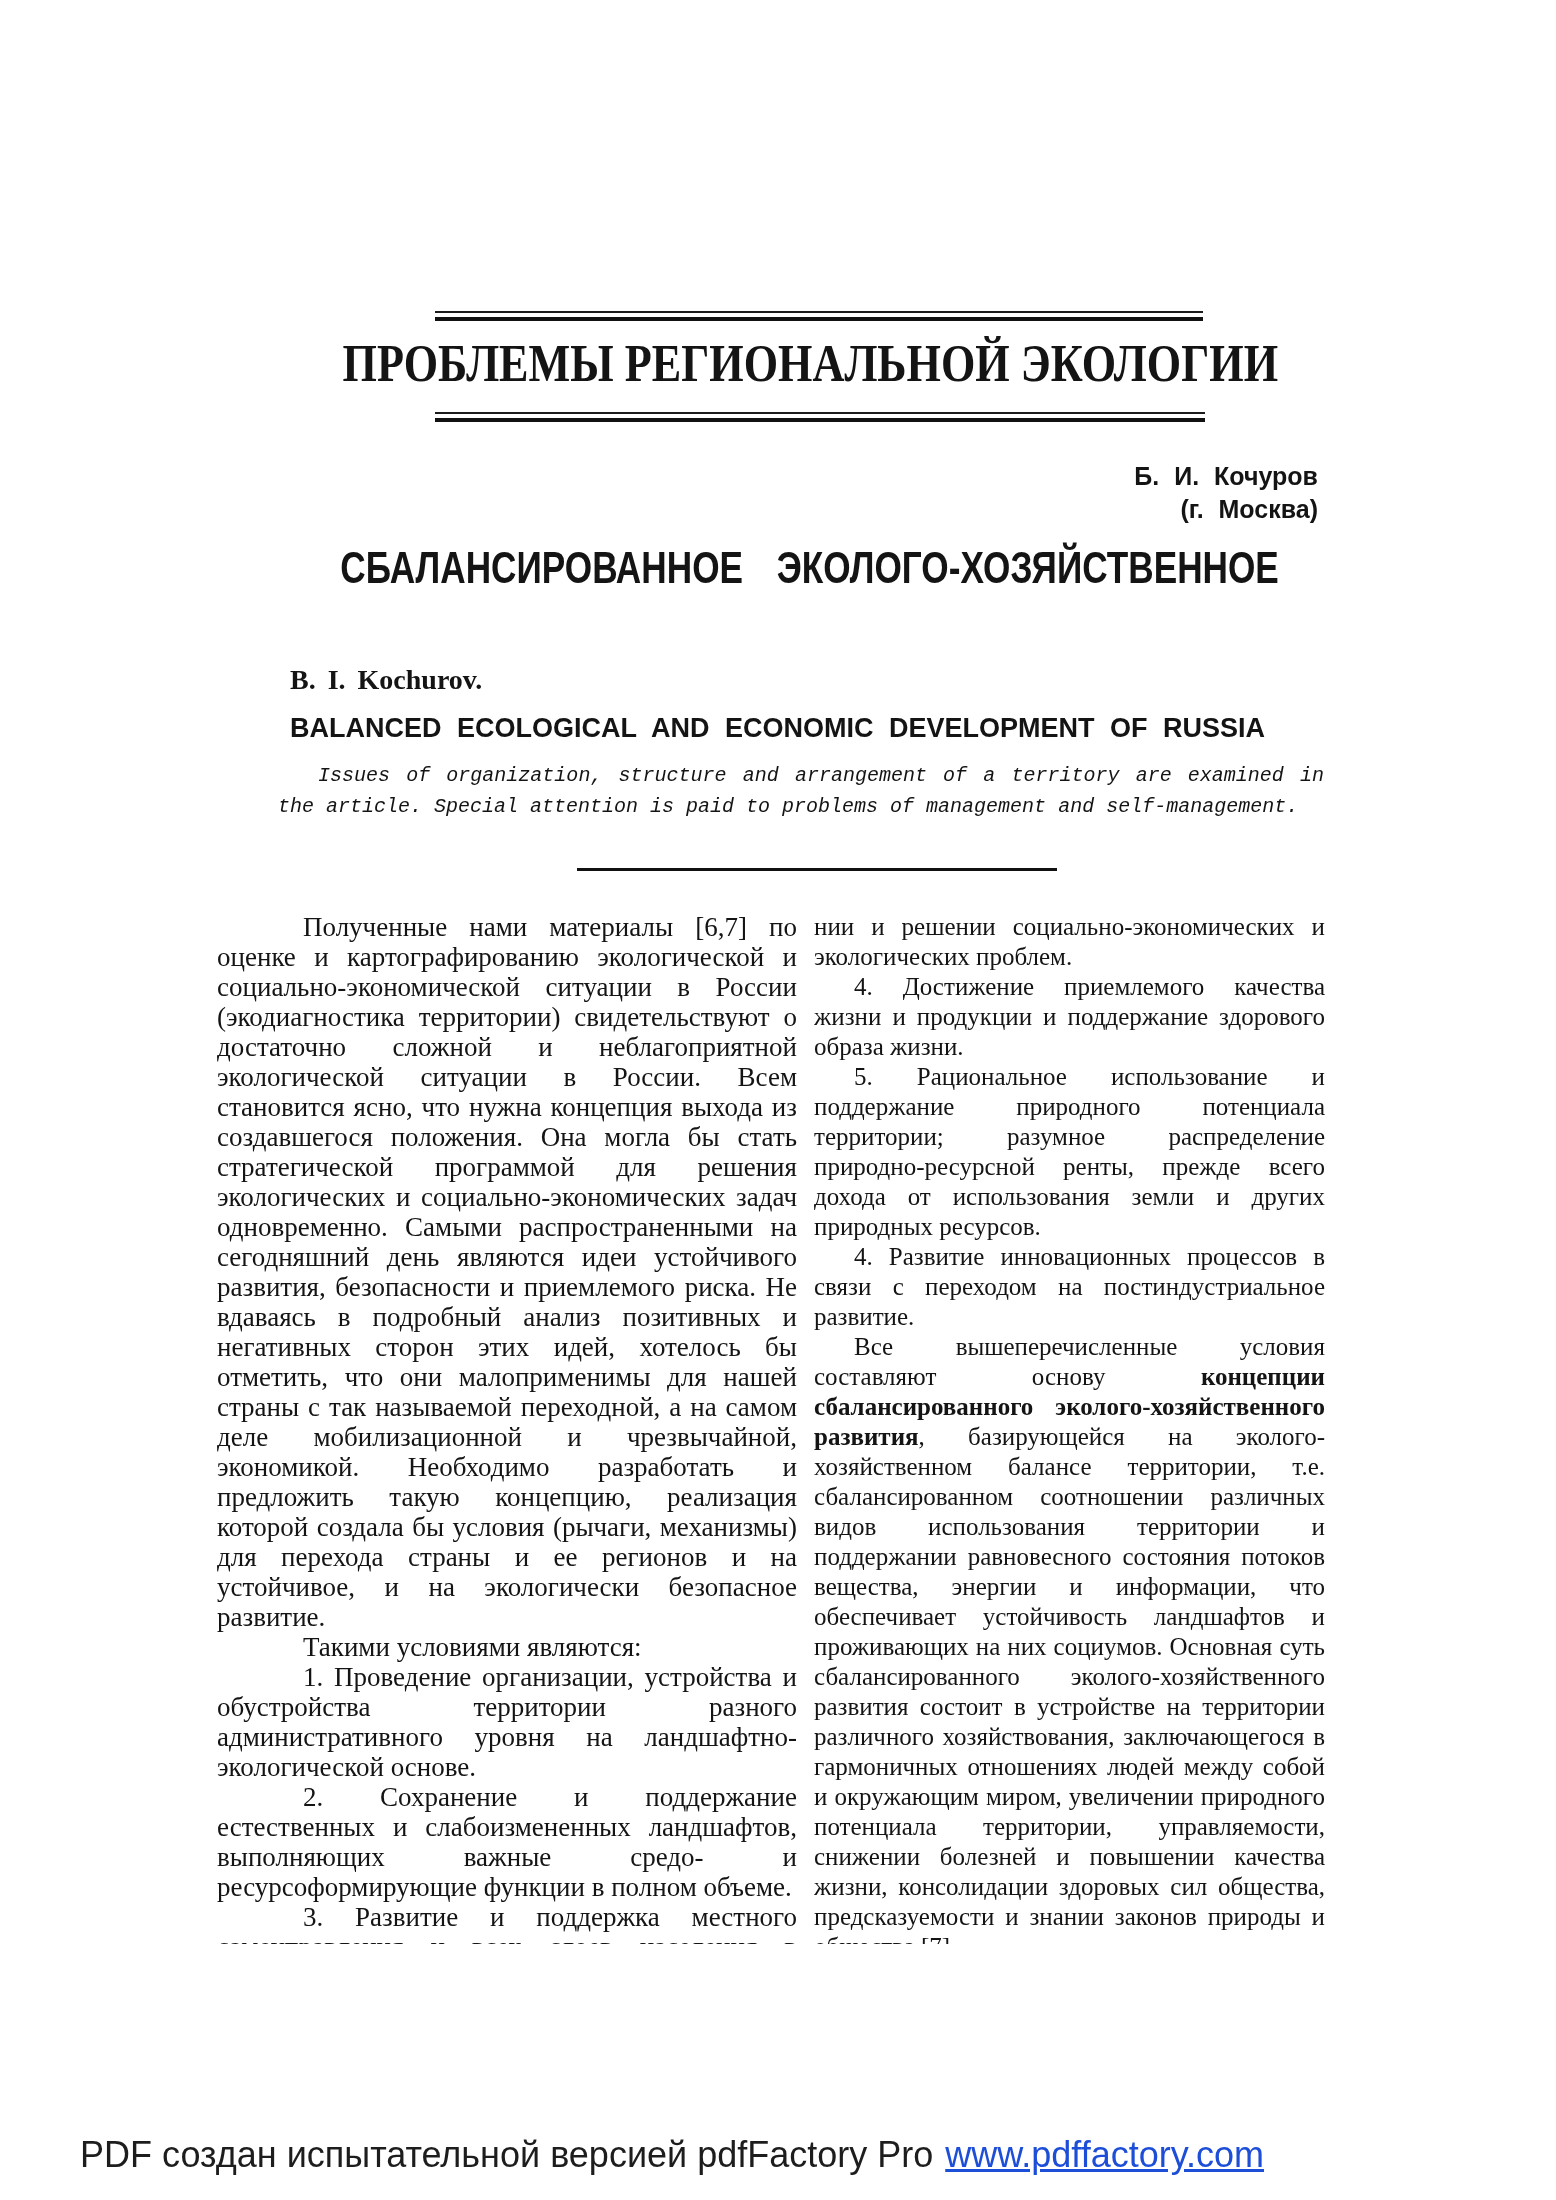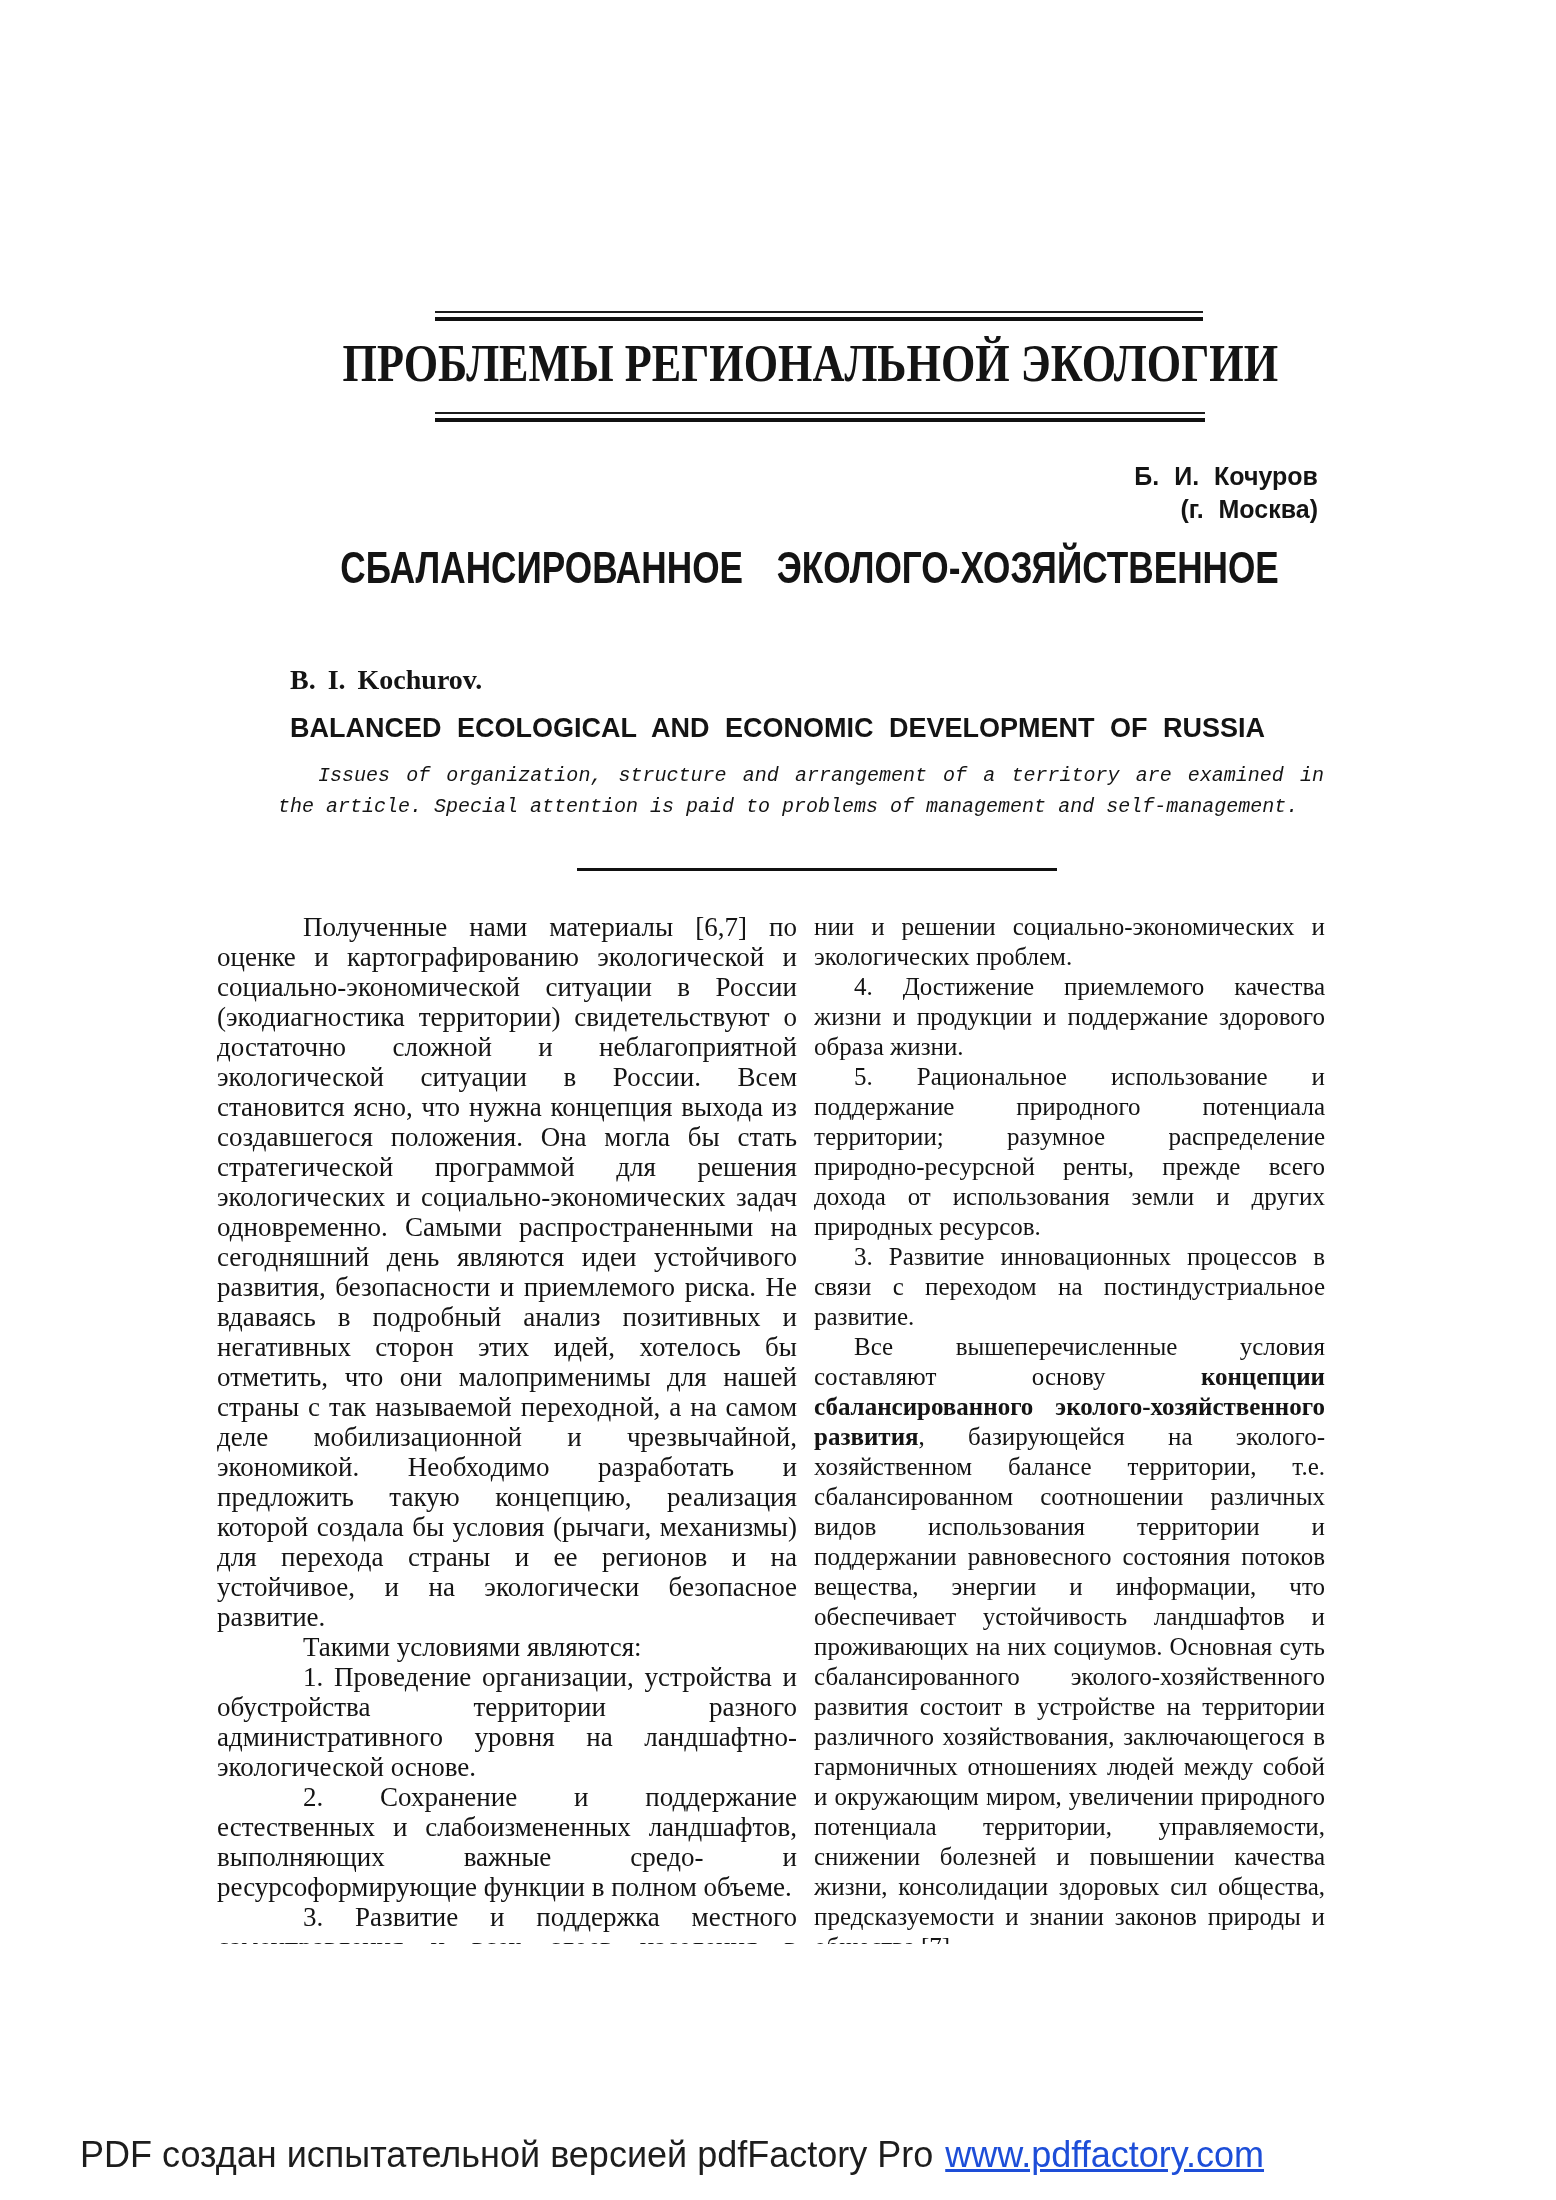--- a/index.html
+++ b/index.html
@@ -128,21 +128,21 @@
     <p>Такими условиями являются:</p>
     <p>1. Проведение организации, устройства и обустройства территории разного административного уровня на ландшафтно-экологической основе.</p>
     <p>2. Сохранение и поддержание естественных и слабоизмененных ландшафтов, выполняющих важные средо- и ресурсоформирующие функции в полном объеме.</p>
     <p>3. Развитие и поддержка местного самоуправления и всех слоев населения в управле-</p>
   </div>
 
   <div class="col col-right">
     <p class="cont">нии и решении социально-экономических и экологических проблем.</p>
     <p>4. Достижение приемлемого качества жизни и продукции и поддержание здорового образа жизни.</p>
     <p>5. Рациональное использование и поддержание природного потенциала территории; разумное распределение природно-ресурсной ренты, прежде всего дохода от использования земли и других природных ресурсов.</p>
-    <p>3. Развитие инновационных процессов в связи с переходом на постиндустриальное развитие.</p>
+    <p>4. Развитие инновационных процессов в связи с переходом на постиндустриальное развитие.</p>
     <p><span>Все вышеперечисленные условия составляют основу </span><b>концепции сбалансированного эколого-хозяйственного развития</b><span>, базирующейся на эколого-хозяйственном балансе территории, т.е. сбалансированном соотношении различных видов использования территории и поддержании равновесного состояния потоков вещества, энергии и информации, что обеспечивает устойчивость ландшафтов и проживающих на них социумов. Основная суть сбалансированного эколого-хозяйственного развития состоит в устройстве на территории различного хозяйствования, заключающегося в гармоничных отношениях людей между собой и окружающим миром, увеличении природного потенциала территории, управляемости, снижении болезней и повышении качества жизни, консолидации здоровых сил общества, предсказуемости и знании законов природы и общества [7].</span></p>
 
   </div>
 
   <div class="footer">
     <span>PDF создан испытательной версией pdfFactory Pro</span><a href="#">www.pdffactory.com</a>
   </div>
 
 </div>
 

